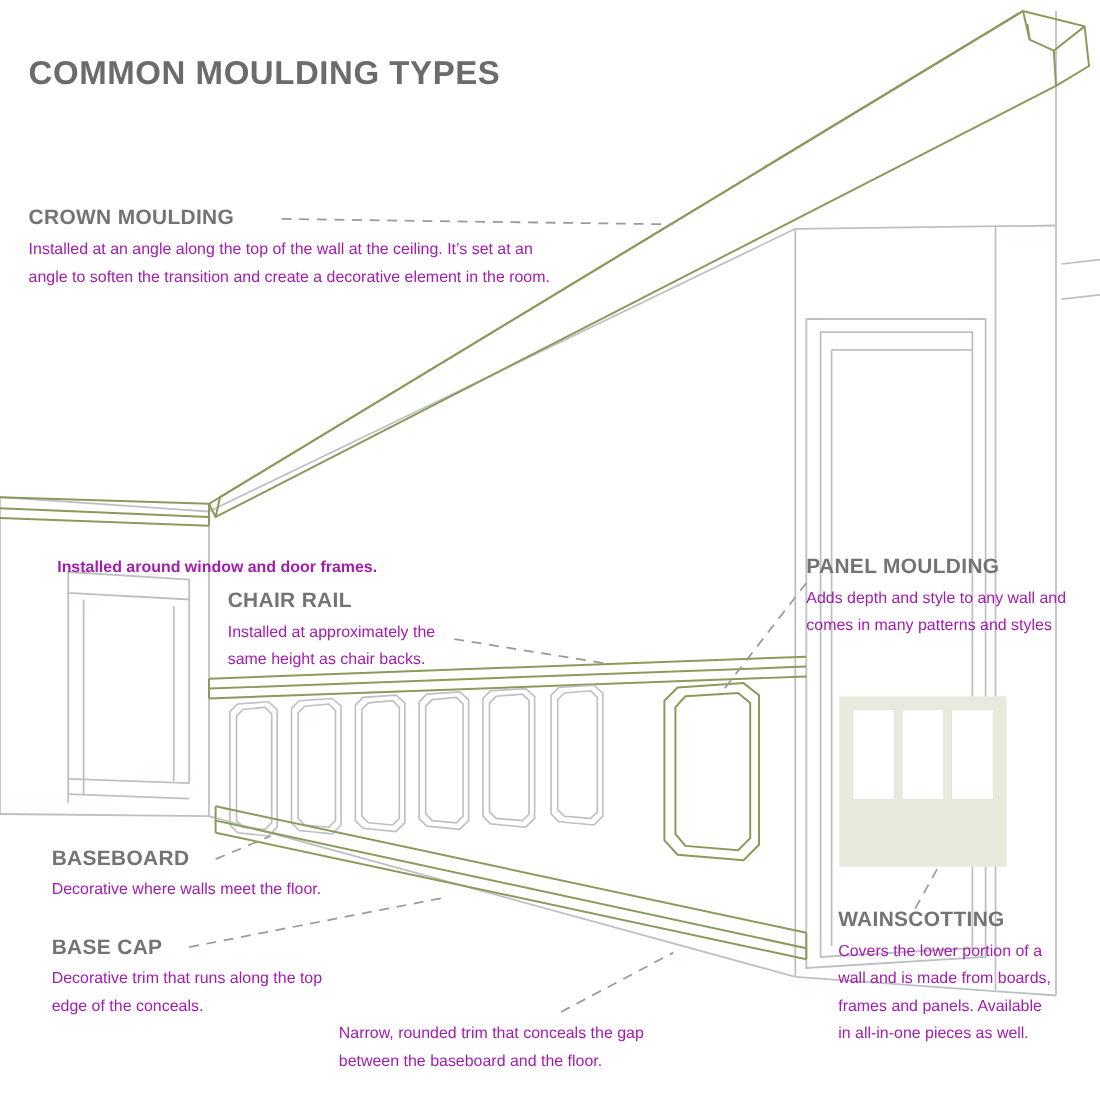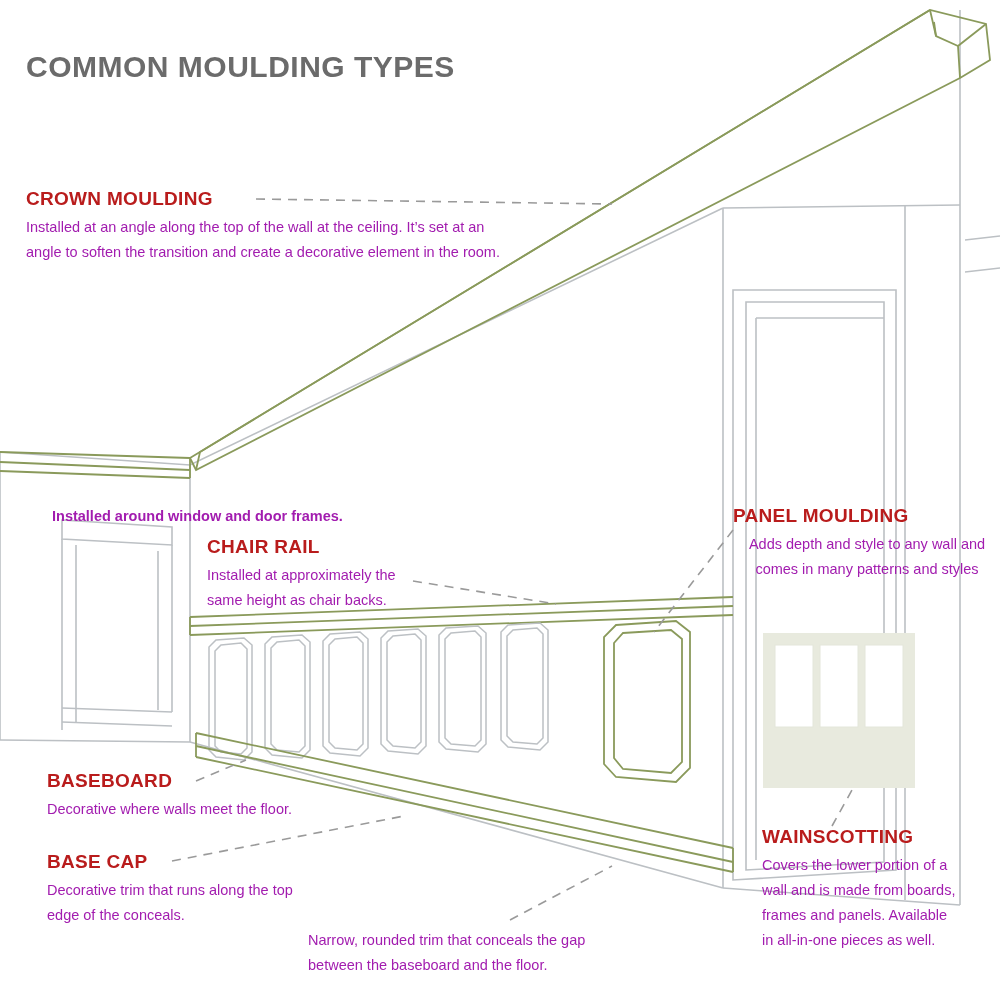--- a/index.html
+++ b/index.html
@@ -37,21 +37,21 @@
   .title {
     font-size: 30px;
     font-weight: bold;
     letter-spacing: 0.5px;
     color: #6b6b6b;
     text-transform: uppercase;
   }
   .cap {
     font-size: 19px;
     font-weight: bold;
-    color: #b91c1c;
+    color: #737373;
     letter-spacing: 0.3px;
     text-transform: uppercase;
     white-space: nowrap;
   }
   .body {
     font-size: 14.5px;
     line-height: 1.72;
     color: #a21caf;
     font-weight: normal;
   }
@@ -185,21 +185,21 @@
     <div class="body nowrapbody" style="margin-top:21px;font-weight:bold;">Installed around window and door frames.</div>
   </div>
 
   <div class="lbl" style="left:207px; top:536px; width:240px;">
     <div class="cap">Chair Rail</div>
     <div class="body" style="margin-top:5px; width:225px;">Installed at approximately the same height as chair backs.</div>
   </div>
 
   <div class="lbl" style="left:733px; top:505px; width:272px;">
     <div class="cap">Panel Moulding</div>
-    <div class="body" style="margin-top:5px; width:268px;text-align:center;">Adds depth and style to any wall and comes in many patterns and styles</div>
+    <div class="body" style="margin-top:5px; width:268px;">Adds depth and style to any wall and comes in many patterns and styles</div>
   </div>
 
   <div class="lbl" style="left:47px; top:770px; width:300px;">
     <div class="cap">Baseboard</div>
     <div class="body nowrapbody" style="margin-top:5px;">Decorative where walls meet the floor.</div>
   </div>
 
   <div class="lbl" style="left:47px; top:851px; width:270px;">
     <div class="cap">Base Cap</div>
     <div class="body" style="margin-top:5px; width:260px;">Decorative trim that runs along the top edge of the conceals.</div>

